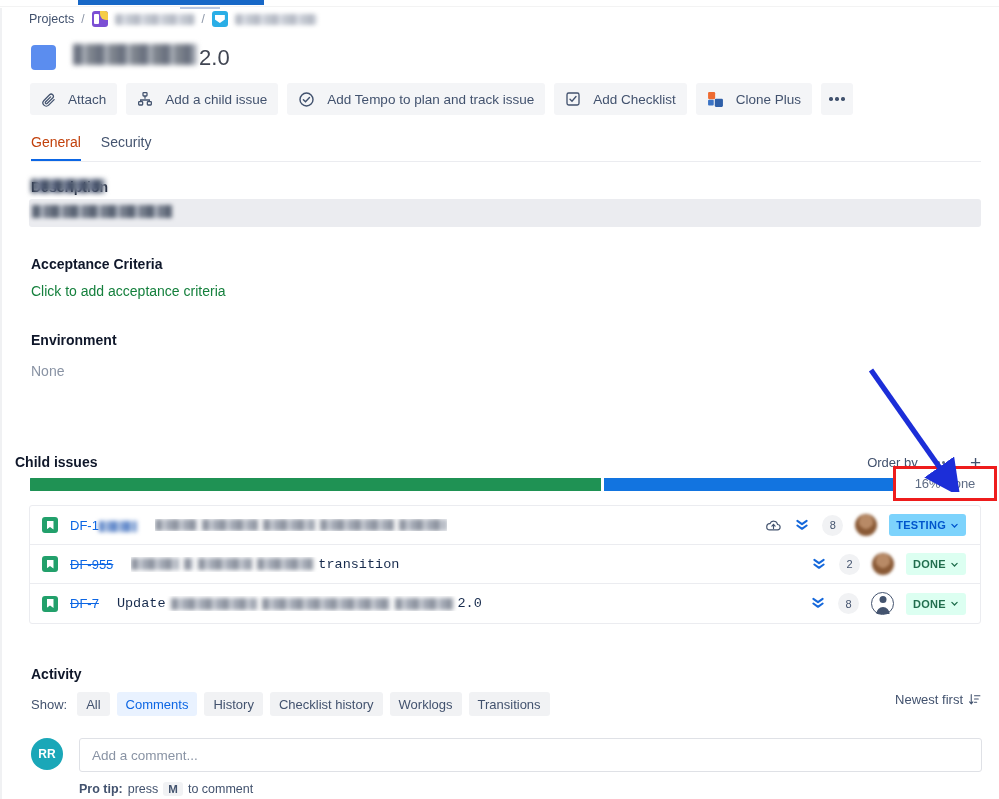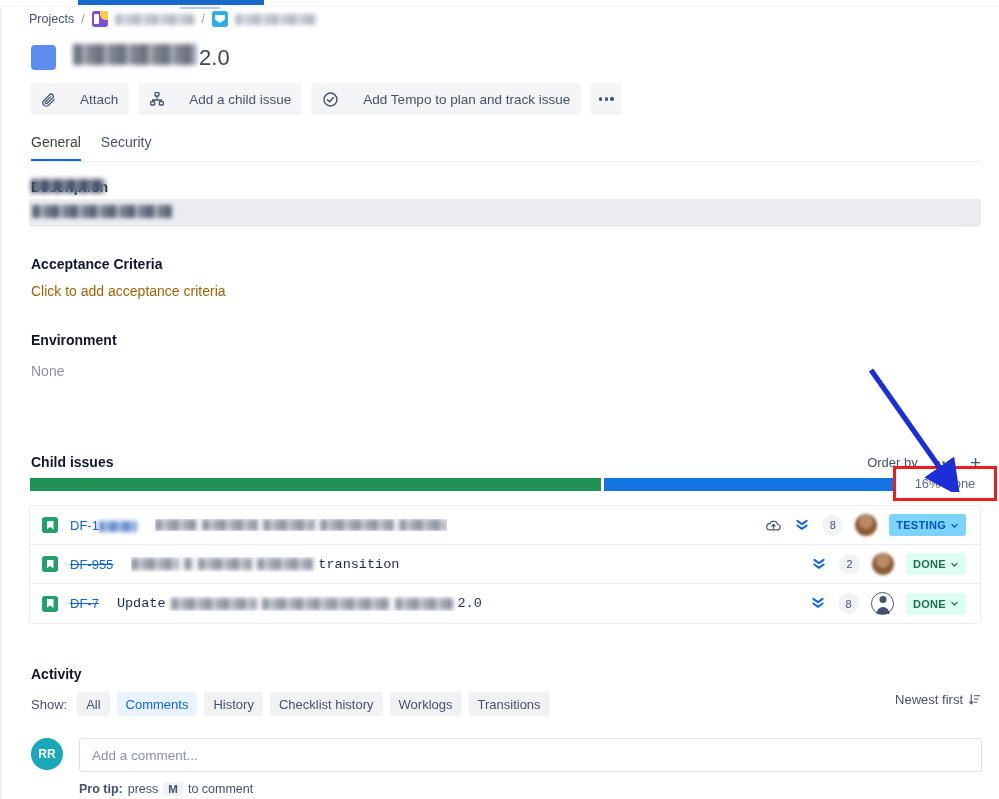--- a/index.html
+++ b/index.html
@@ -42,57 +42,57 @@
   .title-row { position:absolute; top:44px; left:31px; display:flex; align-items:center; gap:17px; }
   .title-swatch { width:25px; height:25px; border-radius:4px; background:#5b8def; }
   .title-text { font-size:22px; font-weight:600; letter-spacing:.1px; display:flex; align-items:baseline; gap:0; }
   .title-blur { height:21px; width:124px; filter:blur(2.6px);
                 background: repeating-linear-gradient(90deg,#6b7280 0 9px,#a9aeb7 9px 14px,#7d838d 14px 22px); }
   .title-tail { font-size:22px; font-weight:500; color:#404552; margin-left:2px; }
 
   
   .toolbar { position:absolute; top:83px; left:30px; display:flex; align-items:center; gap:9px; }
   .tbtn { height:32px; background:#f4f5f7; border-radius:3px; display:flex; align-items:center;
-          gap:24px; padding:0 11px; font-size:13.5px; color:#42526e; cursor:pointer; white-space:nowrap; }
+          gap:12px; padding:0 11px; font-size:13.5px; color:#42526e; cursor:pointer; white-space:nowrap; }
   .tbtn.nogap { padding-right:6px; }
   .split { display:flex; align-items:center; background:#f4f5f7; border-radius:3px; height:32px; }
   .split .tbtn { background:transparent; }
   .split-div { width:1px; height:20px; background:#dcdfe4; }
   .chev-btn { width:26px; height:32px; display:flex; align-items:center; justify-content:center;
               background:transparent; cursor:pointer; }
   .dots-btn { width:32px; height:32px; background:#f4f5f7; border-radius:3px; display:flex;
               align-items:center; justify-content:center; gap:2.5px; cursor:pointer; }
   .dot { width:3.4px; height:3.4px; border-radius:50%; background:#42526e; }
   svg { display:block; }
 
   
   .tabs { position:absolute; top:134px; left:31px; display:flex; gap:20px; font-size:14px; }
   .tab { padding-bottom:9px; color:#44546f; cursor:pointer; }
-  .tab.active { color:#404040; border-bottom:2px solid #0c66e4; font-weight:400; }
+  .tab.active { color:#c2410c; border-bottom:2px solid #0c66e4; font-weight:400; }
   .tab-rule { position:absolute; top:161px; left:31px; width:950px; height:1px; background:#ebecf0; }
 
   
   .sec-title { position:absolute; font-size:14px; font-weight:600; color:#0f172a; }
-  .sec-body  { position:absolute; font-size:14px; color:#a16207; }
+  .sec-body  { position:absolute; font-size:14px; color:#15803d; }
   .muted { color:#8993a4; }
 
   .desc-label { top:179px; left:31px; }
   .desc-label-blur { position:absolute; top:179px; left:31px; width:74px; height:14px;
         filter: blur(2.4px); background: repeating-linear-gradient(90deg,#3f4b60 0 5px,#9aa3b2 5px 8px,#55607a 8px 13px); }
   .desc-box { position:absolute; top:199px; left:29px; width:952px; height:28px; background:#ebecf0; border-radius:3px; }
   .desc-blur { position:absolute; top:205px; left:32px; width:140px; height:13px; filter:blur(2.3px);
         background: repeating-linear-gradient(90deg,#5c6575 0 8px,#aeb4bf 8px 12px,#767e8c 12px 19px); }
 
   .ac-label { top:256px; left:31px; }
   .ac-body  { top:283px; left:31px; }
   .env-label{ top:332px; left:31px; }
   .env-body { top:363px; left:31px; }
 
   
-  .ci-label { top:454px; left:31px; }
+  .ci-label { top:454px; left:15px; }
   .ci-right { position:absolute; top:453px; right:18px; display:flex; align-items:center; gap:16px;
               font-size:13px; color:#42526e;text-align:center; }
   .orderby { cursor:pointer; }
   .ci-dots { display:flex; gap:2.6px; align-items:center; cursor:pointer; padding:3px; }
   .ci-dots .dot { width:3px; height:3px; background:#5e6c84; }
   .ci-plus { font-size:19px; line-height:1; color:#42526e; cursor:pointer; font-weight:300; }
 
   .progress { position:absolute; top:478px; left:30px; width:951px; height:13px; border-radius:1px;
               background:#0b74e5; overflow:hidden; display:flex; }
   .p-green { height:100%; background:#1f9254; }
@@ -214,21 +214,40 @@
     <div class="tbtn">
       <span>
         <svg width="17" height="17" viewBox="0 0 24 24" fill="none" stroke="#42526e" stroke-width="2">
           <circle cx="12" cy="12" r="9.2"></circle>
             <path d="M7.6 12.2l3 3 5.6-6" stroke-linecap="round"></path>
           </svg>
       </span>
       <span>Add Tempo to plan and track issue</span>
     </div>
 
-
+    <div class="tbtn">
+      <span>
+        <svg width="16" height="16" viewBox="0 0 24 24" fill="none" stroke="#42526e" stroke-width="2">
+          <rect x="3" y="3" width="18" height="18" rx="2.5"></rect>
+            <path d="M7.5 12.3l3 3 6-7" stroke-linecap="round"></path>
+          </svg>
+      </span>
+      <span>Add Checklist</span>
+    </div>
+
+    <div class="tbtn">
+      <span>
+        <svg width="17" height="17" viewBox="0 0 24 24">
+          <rect x="1.5" y="1.5" width="10" height="10" rx="1.6" fill="#ee6b32"></rect>
+          <rect x="11" y="11" width="11.5" height="11.5" rx="1.6" fill="#2f5fa8"></rect>
+          <rect x="1.5" y="12.5" width="8" height="8" rx="1.4" fill="#3b73c4"></rect>
+          </svg>
+      </span>
+      <span>Clone Plus</span>
+    </div>
 
     <div class="dots-btn">
       <span class="dot"></span>
       <span class="dot"></span>
       <span class="dot"></span>
     </div>
   </div>
 
   <div class="tabs">
     <div class="tab active">General</div>

